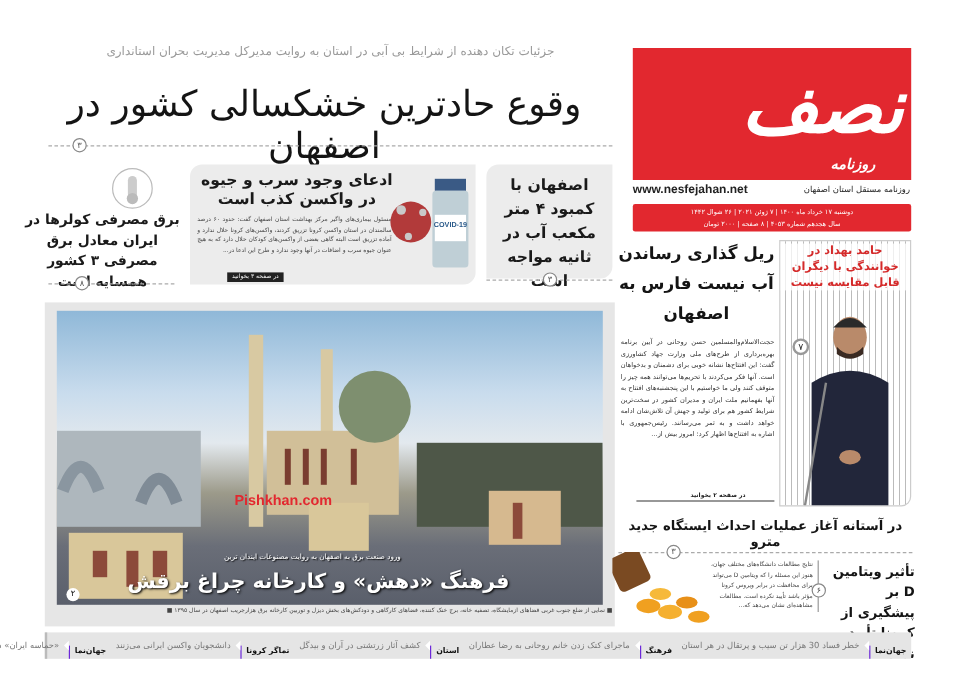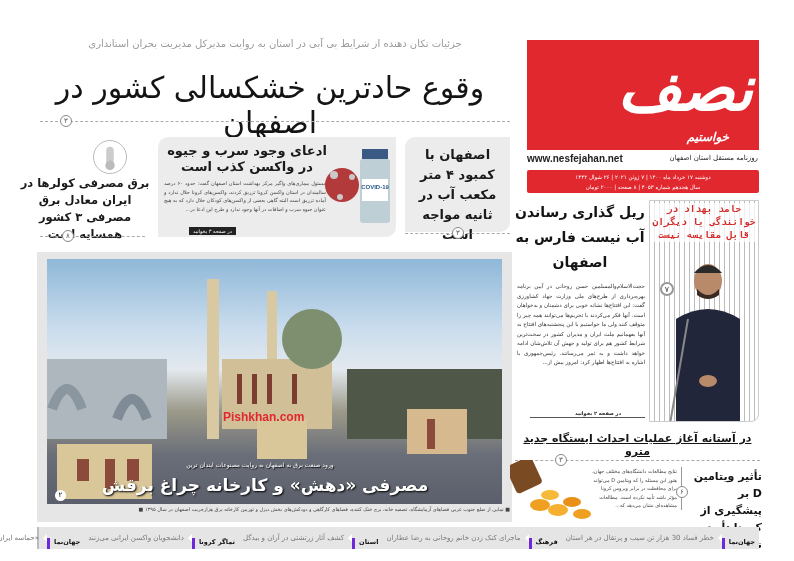--- a/index.html
+++ b/index.html
@@ -33,55 +33,55 @@
     .box-cooler { left: 20px; top: 137px; width: 130px; height: 100px; }
     .cooler-icon { position: absolute; left: 73px; top: 3px; width: 34px; height: 34px; border: 1px solid #bbb; border-radius: 50%; }
     .cooler-text { position: absolute; left: 0; right: 0; top: 38px; text-align: center; font-size: 11.5px; font-weight: bold; line-height: 17px; color: #1a1a1a; }
 
     
     .photo-frame { left: 37px; top: 252px; width: 475px; height: 270px; background: #e6e6e6; }
     .photo { left: 47px; top: 259px; width: 455px; height: 245px; overflow: hidden; background: linear-gradient(180deg, #8fb8d8 0%, #c9dced 28%, #e3e9ee 45%, #9c9a8a 62%, #6a6e78 80%, #5a5f6b 100%); }
     .photo-caption { left: 40px; top: 506px; width: 470px; font-size: 5px; color: #444; white-space: nowrap; overflow: hidden; }
     .photo-title { left: 100px; top: 475px; width: 330px; text-align: center; font-size: 17px; font-weight: bold; color: #fff; text-shadow: 1px 1px 2px #000; }
     .photo-kicker { left: 150px; top: 461px; width: 220px; text-align: center; font-size: 6px; color: #fff; text-shadow: 1px 1px 1px #000; }
-    .watermark { left: 195px; top: 410px; font-family: "Liberation Sans", sans-serif; direction: ltr; font-size: 12px; color: #e2282f; font-weight: bold; margin-left: 28px; }
+    .watermark { left: 195px; top: 410px; font-family: "Liberation Sans", sans-serif; direction: ltr; font-size: 12px; color: #e2282f; font-weight: bold; }
     .photo-badge { left: 55px; top: 490px; width: 11px; height: 11px; border-radius: 50%; background: #fff; color: #000; font-size: 7px; line-height: 11px; text-align: center; }
 
     
     .rail-title { left: 515px; top: 200px; width: 130px; text-align: center; font-size: 14px; font-weight: bold; line-height: 25px; color: #141414; }
     .rail-body { left: 517px; top: 282px; width: 128px; font-size: 5.5px; line-height: 9.5px; color: #333; text-align: justify; }
     .rail-readmore { left: 530px; top: 409px; width: 115px; height: 9px; border-bottom: 1px solid #555; }
 
     
     .portrait { left: 649px; top: 200px; width: 110px; height: 222px; border: 1px solid #ccc; border-radius: 0 0 8px 0; overflow: hidden; background: repeating-linear-gradient(90deg, #fff 0 4px, #bbb 4px 5px); }
-    .portrait-title { position: absolute; left: 0; right: 0; top: 2px; text-align: center; font-size: 9.5px; font-weight: bold; color: #d42a2a; line-height: 13px; background: rgba(255,255,255,0.75); font-family: Liberation Mono, monospace; }
+    .portrait-title { position: absolute; left: 0; right: 0; top: 2px; text-align: center; font-size: 9.5px; font-weight: bold; color: #d42a2a; line-height: 13px; background: rgba(255,255,255,0.75); }
     .portrait-person { position: absolute; left: 18px; top: 58px; width: 80px; height: 165px; }
     .portrait-badge { left: 660px; top: 282px; width: 14px; height: 14px; border: 2px solid #999; border-radius: 50%; font-size: 8px; line-height: 11px; text-align: center; color: #333; background: #fff; }
 
     
-    .metro { left: 515px; top: 432px; width: 245px; text-align: center; font-size: 11px; font-weight: bold; color: #141414; text-decoration: underline; }
+    .metro { left: 515px; top: 432px; width: 245px; text-align: center; font-size: 11px; font-weight: bold; color: #141414; }
 
     
     .vitd-title { left: 687px; top: 468px; width: 75px; text-align: right; font-size: 11px; font-weight: bold; line-height: 17px; color: #141414; }
     .vitd-body { left: 590px; top: 467px; width: 92px; font-size: 5px; line-height: 8.5px; color: #444; text-align: right; border-right: 1px solid #999; padding-right: 4px; }
     .vitd-img { left: 510px; top: 460px; width: 85px; height: 62px; }
 
     
     .ticker { left: 37px; top: 527px; width: 722px; height: 22px; background: #e5e5e5; border-left: 2px solid #bbb; }
     .ticker-items { position: absolute; right: 0; top: 0; height: 22px; display: flex; flex-direction: row; align-items: center; white-space: nowrap; }
-    .t-sec { font-size: 6.5px; font-weight: bold; color: #111; padding: 0 4px; align-self: flex-end; padding-bottom: 3px; border-left: 3px solid #6d28d9; }
+    .t-sec { font-size: 6.5px; font-weight: bold; color: #111; padding: 0 4px; align-self: flex-end; padding-bottom: 3px; border-left: 1px solid #6d28d9; }
     .t-item { font-size: 7px; color: #777; padding: 0 4px; }
     .t-sep { width: 0; height: 0; border-top: 4px solid transparent; border-bottom: 4px solid transparent; border-right: 4px solid #fff; }
   </style>
 </head>
 <body>
 
 <div class="abs masthead">
   <div class="masthead-title">نصف جهان</div>
-  <div class="masthead-sub">خواستیم</div>
+  <div class="masthead-sub">روزنامه</div>
 </div>
 <div class="abs site-url">www.nesfejahan.net</div>
 <div class="abs site-tag">روزنامه مستقل استان اصفهان</div>
 <div class="abs dateline">
   <div>دوشنبه ۱۷ خرداد ماه ۱۴۰۰ | ۷ ژوئن ۲۰۲۱ | ۲۶ شوال ۱۴۴۲</div>
   <div>سال هجدهم شماره ۴۰۵۳ | ۸ صفحه | ۲۰۰۰ تومان</div>
 </div>
 
 <div class="abs kicker">جزئیات تکان دهنده از شرایط بی آبی در استان به روایت مدیرکل مدیریت بحران استانداری</div>
 <div class="abs headline">وقوع حادترین خشکسالی کشور در اصفهان</div>
@@ -139,21 +139,21 @@
     <rect x="30" y="200" width="12" height="22" fill="#8c4a3a"></rect>
       <rect x="58" y="200" width="10" height="30" fill="#8c4a3a"></rect>
       <rect x="80" y="200" width="12" height="22" fill="#8c4a3a"></rect>
     <rect x="210" y="160" width="50" height="40" fill="#d9c79a"></rect>
     <rect x="360" y="150" width="60" height="45" fill="#d6b98f"></rect>
     <rect x="380" y="160" width="8" height="30" fill="#8c4a3a"></rect>
   </svg>
 </div>
 <div class="abs watermark">Pishkhan.com</div>
 <div class="abs photo-kicker">ورود صنعت برق به اصفهان به روایت مصنوعات ایندان ترین</div>
-<div class="abs photo-title">مصرفی «دهش» و کارخانه چراغ برقش</div>
+<div class="abs photo-title">فرهنگ «دهش» و کارخانه چراغ برقش</div>
 <div class="abs photo-badge">۲</div>
 <div class="abs photo-caption">■ نمایی از ضلع جنوب غربی فضاهای آزمایشگاه، تصفیه خانه، برج خنک کننده، فضاهای کارگاهی و دودکش‌های بخش دیزل و توربین کارخانه برق هزارجریب اصفهان در سال ۱۳۹۵ ■</div>
 
 <div class="abs rail-title">ریل گذاری رساندن آب نیست فارس به اصفهان</div>
 <div class="abs rail-body">حجت‌الاسلام‌والمسلمین حسن روحانی در آیین برنامه بهره‌برداری از طرح‌های ملی وزارت جهاد کشاورزی گفت: این افتتاح‌ها نشانه خوبی برای دشمنان و بدخواهان است. آنها فکر می‌کردند با تحریم‌ها می‌توانند همه چیز را متوقف کنند ولی ما خواستیم با این پنجشنبه‌های افتتاح به آنها بفهمانیم ملت ایران و مدیران کشور در سخت‌ترین شرایط کشور هم برای تولید و جهش آن تلاش‌شان ادامه خواهد داشت و به ثمر می‌رسانند. رئیس‌جمهوری با اشاره به افتتاح‌ها اظهار کرد: امروز بیش از...</div>
 <div class="abs rail-readmore">
   <span class="read-more" style="right:20px; top:0; background:transparent; color:#222; font-weight:bold;">در صفحه ۲ بخوانید</span>
 </div>
 
 <div class="abs portrait">

